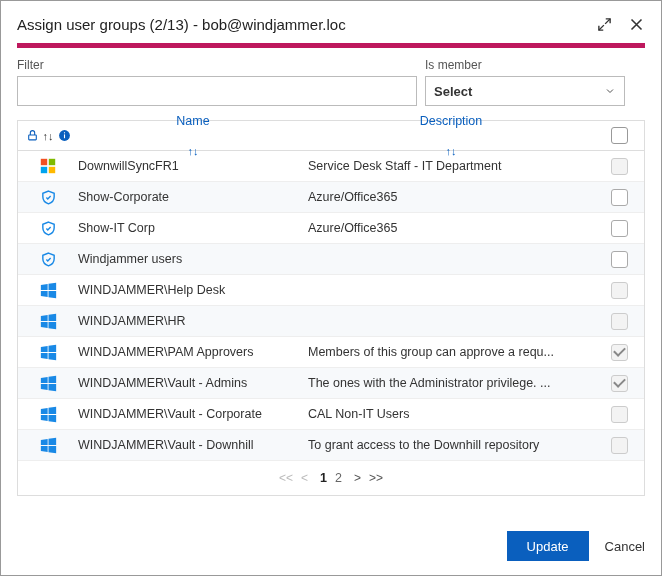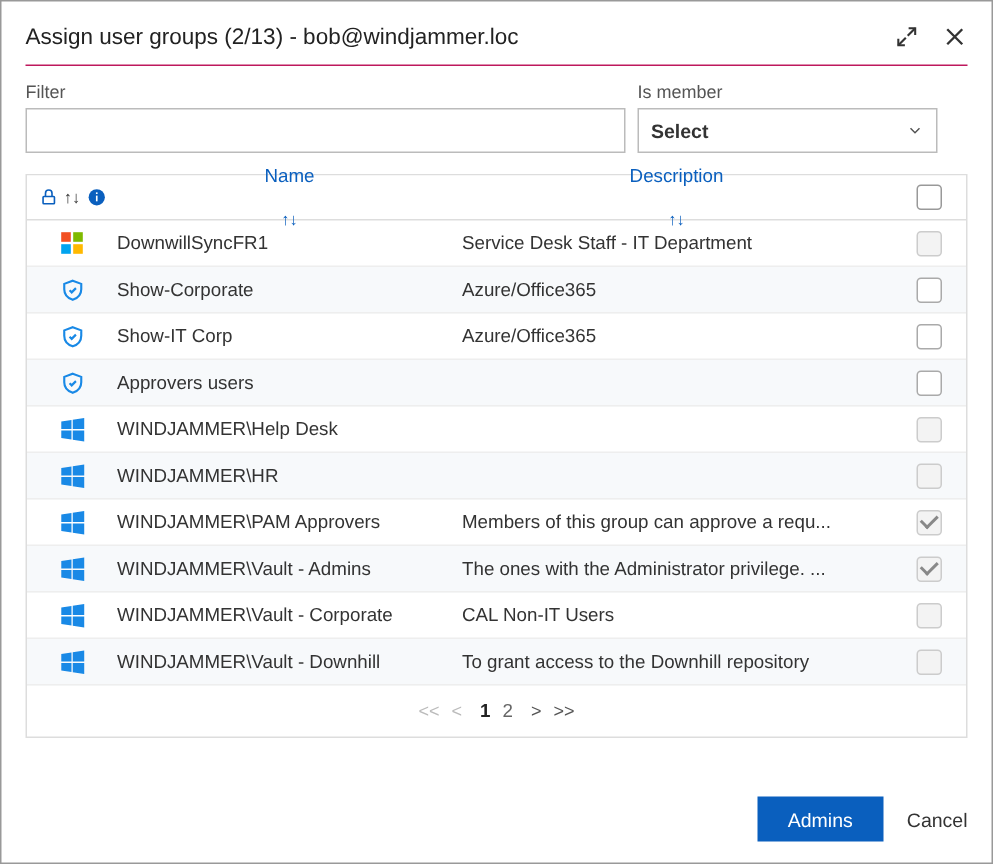--- a/index.html
+++ b/index.html
@@ -1,18 +1,18 @@
 <!DOCTYPE html>
 <html><head>
 <meta charset="utf-8">
 <style>
   * { box-sizing: border-box; margin: 0; padding: 0; }
   body { font-family: "Segoe UI", Arial, sans-serif; font-size: 13px; color: #333; background: #fff; }
   .dialog { width: 662px; height: 576px; border: 1px solid #999; padding: 14px 16px; display: flex; flex-direction: column; }
-  .header { display: flex; align-items: center; justify-content: space-between; padding-bottom: 10px; border-bottom: 1px solid #be185d; }
+  .header { display: flex; align-items: center; justify-content: space-between; padding-bottom: 10px; border-bottom: 5px solid #be185d; }
   .title { font-size: 15px; color: #222; }
   .header-icons { display: flex; gap: 14px; }
   .icon-btn { width: 18px; height: 18px; display: flex; align-items: center; justify-content: center; cursor: pointer; color: #333; }
   .filters { display: flex; gap: 8px; margin-top: 10px; }
   .filter-block { display: flex; flex-direction: column; gap: 4px; }
   .filter-label { font-size: 12px; color: #555; }
   .text-input { height: 30px; border: 1px solid #bbb; padding: 0 8px; font-size: 13px; background: #fff; }
   .filter-input { width: 400px; }
   .select-wrap { position: relative; width: 200px; }
   .select-input { width: 100%; height: 30px; border: 1px solid #bbb; padding: 0 8px; background: #fff; display: flex; align-items: center; justify-content: space-between; cursor: pointer; font-size: 13px; color: #333; font-weight: bold; }
@@ -166,21 +166,21 @@
         </div>
         <div class="row">
           <div class="col-icon">
             <span class="grp-icon">
               <svg width="17" height="17" viewBox="0 0 24 24" fill="none" stroke="#1989e6" stroke-width="2">
                 <path d="M12 3l8 3v5c0 5-3.5 8.5-8 10-4.5-1.5-8-5-8-10V6l8-3z"></path>
                 <path d="M9 12l2 2 4-4"></path>
               </svg>
             </span>
           </div>
-          <div class="col-name">Approvers users</div>
+          <div class="col-name">Windjammer users</div>
           <div class="col-desc"></div>
           <div class="col-check">
             <div class="chk"></div>
           </div>
         </div>
         <div class="row">
           <div class="col-icon">
             <span class="grp-icon">
               <svg width="17" height="17" viewBox="0 0 20 20" fill="#1989e6">
                 <path d="M1 3.5L9 2.3v7.2H1zM10 2.1L19 0.8v8.7H10zM1 10.5h8v7.2L1 16.5zM10 10.5h9v8.7L10 17.9z"></path>
@@ -267,17 +267,17 @@
     <div class="pager">
       <span class="nav">&lt;&lt;</span>
       <span class="nav">&lt;</span>
       <span id="pager-pages"><span class="pg active">1</span><span class="pg">2</span></span>
       <span class="nav" style="color:#555;">&gt;</span>
       <span class="nav" style="color:#555;">&gt;&gt;</span>
     </div>
   </div>
 
   <div class="footer">
-    <button class="btn-primary">Admins</button>
+    <button class="btn-primary">Update</button>
     <button class="btn-link">Cancel</button>
   </div>
 
 </div>
 
 </body></html>

